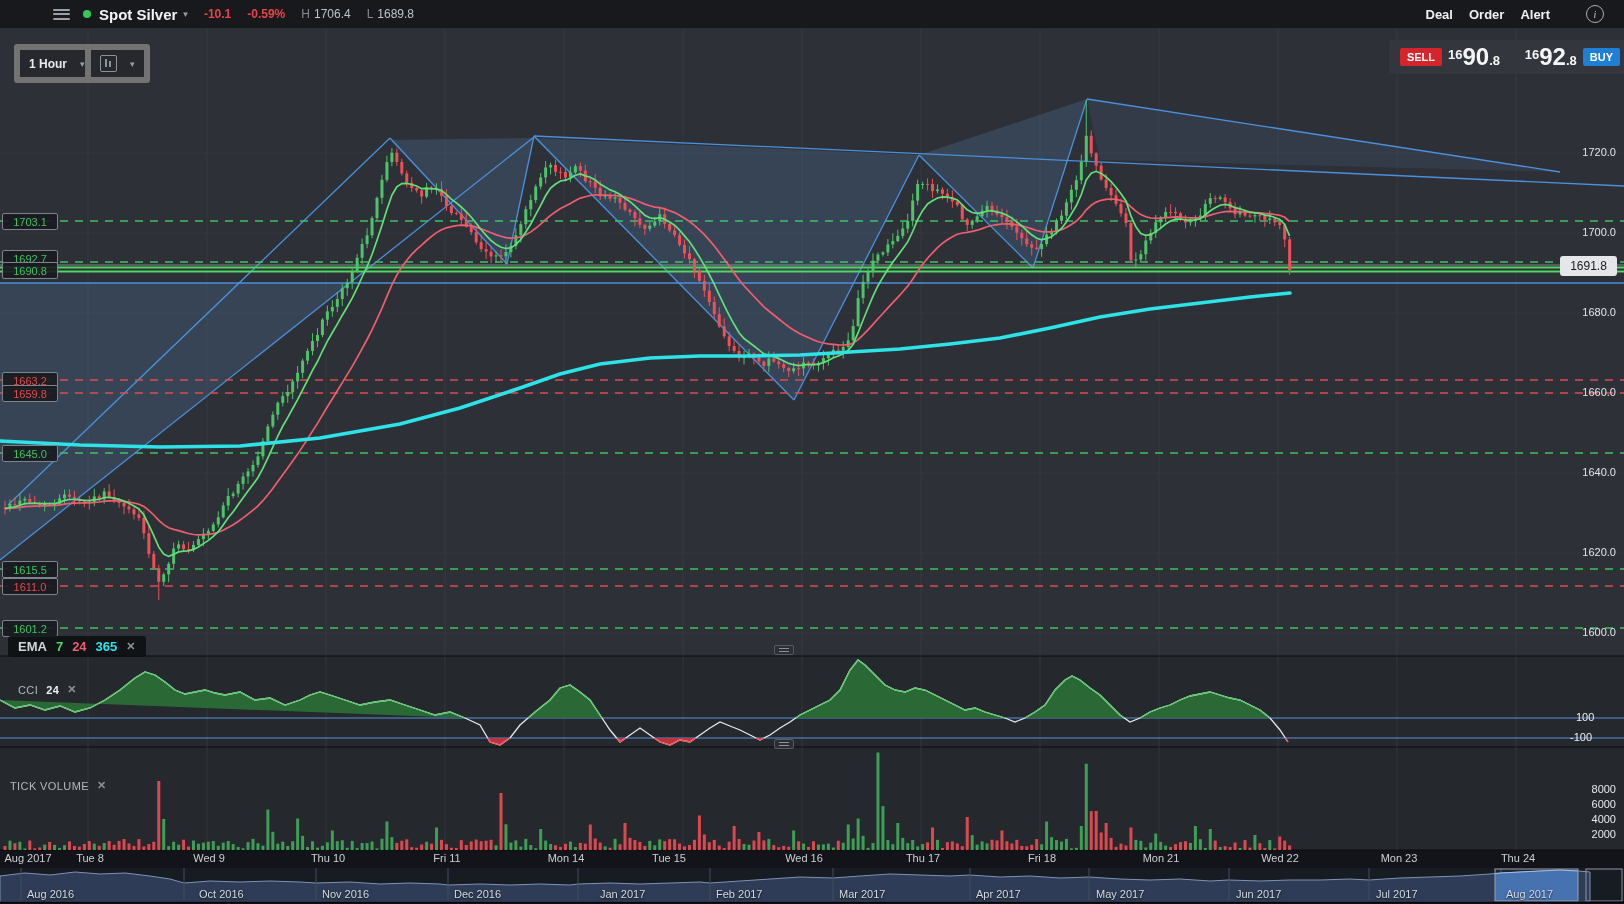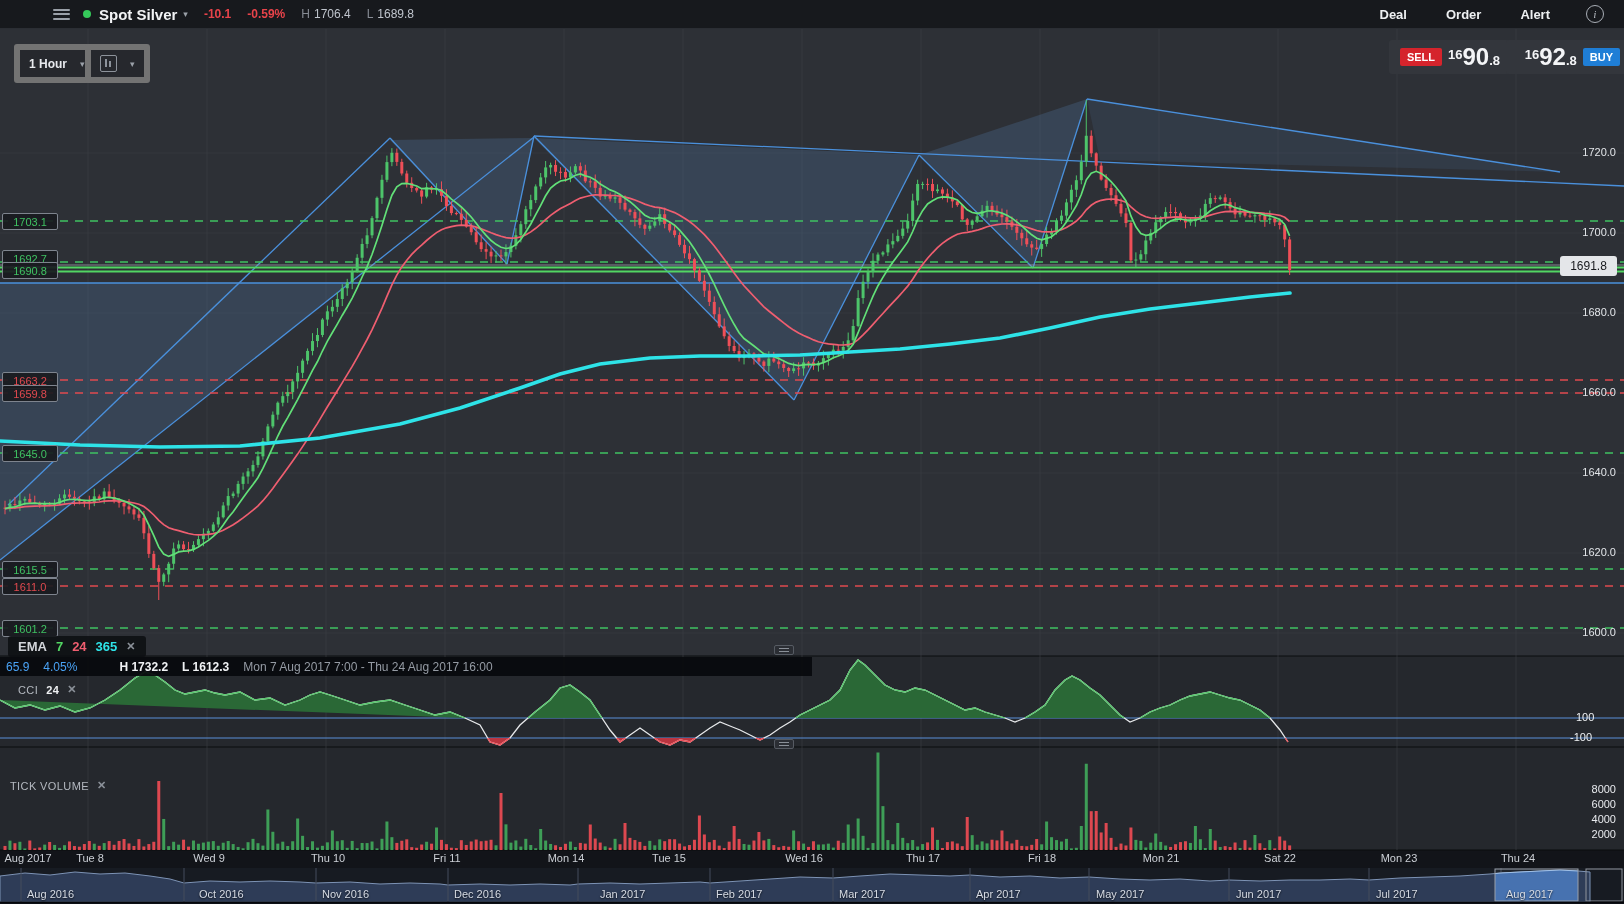--- a/index.html
+++ b/index.html
@@ -10,21 +10,21 @@
   #topbar{position:absolute;left:0;top:0;width:1624px;height:28px;background:#17191d;
           border-bottom:1px solid #2b2e34;display:flex;align-items:center;z-index:30;}
   .burger{width:17px;height:11px;margin-left:53px;display:flex;flex-direction:column;justify-content:space-between;cursor:pointer;}
   .burger i{display:block;height:2px;background:#9aa0a8;border-radius:1px;}
   .dot{width:8px;height:8px;border-radius:50%;background:#35c95a;margin-left:13px;}
   .title{font-size:15px;font-weight:bold;color:#f2f3f5;margin-left:8px;}
   .caret{font-size:9px;color:#9aa0a8;margin-left:6px;}
   .chg{font-size:12px;color:#e8434a;margin-left:16px;font-weight:bold;}
   .hl{font-size:12px;margin-left:16px;color:#878c95;}
   .hl b{color:#bfc4cc;font-weight:normal;margin-left:4px;}
-  .tb-actions{margin-left:auto;display:flex;align-items:center;gap:39px;margin-right:22px;}
+  .tb-actions{margin-left:auto;display:flex;align-items:center;gap:16px;margin-right:22px;}
   .tb-actions span{font-size:13px;font-weight:bold;color:#eef0f2;cursor:pointer;}
   .info{width:16px;height:16px;border:1px solid #a9aeb6;border-radius:50%;display:flex;align-items:center;
         justify-content:center;font-size:10px;color:#c3c8cf;margin-right:20px;margin-left:14px;cursor:pointer;font-style:italic;font-family:"Liberation Serif",serif;}
   
   .chip{position:absolute;top:44px;height:27px;background:#26282d;border:6px solid #737373;border-radius:3px;
         display:flex;align-items:center;padding:0 9px;gap:7px;cursor:pointer;z-index:25;}
   .chip .t{font-size:12px;font-weight:bold;color:#e8eaee;}
   .mini-ico{width:15px;height:15px;border:1px solid #8d939b;border-radius:2px;position:relative;}
   .mini-ico i{position:absolute;background:#8d939b;}
   
@@ -1015,27 +1015,20 @@
   </div>
 
   <div id="legend">
     <span style="color:#d2d5da;">EMA</span>
     <span style="color:#52d663;">7</span>
     <span style="color:#ef5e70;">24</span>
     <span style="color:#2ee3e8;">365</span>
     <span class="x">✕</span>
   </div>
 
-  <div id="status">
-    <span class="blue">65.9</span>
-    <span class="blue">4.05%</span>
-    <span class="wht" style="margin-left:28px;"><span>H</span> <span>1732.2</span></span>
-    <span class="wht"><span>L</span> <span>1612.3</span></span>
-    <span class="gry">Mon 7 Aug 2017 7:00 - Thu 24 Aug 2017 16:00</span>
-  </div>
 
   <div class="panel-hdr" style="left:18px;top:683px;">
     <span>CCI</span>
     <span style="color:#eef0f2;font-weight:bold;">24</span>
     <span class="x">✕</span>
   </div>
   <div class="panel-hdr" style="left:10px;top:779px;">
     <span>TICK VOLUME</span>
     <span class="x">✕</span>
   </div>
@@ -1078,21 +1071,21 @@
       <div class="xlbl" style="left:90px;">Tue 8</div>
       <div class="xlbl" style="left:209px;">Wed 9</div>
       <div class="xlbl" style="left:328px;">Thu 10</div>
       <div class="xlbl" style="left:447px;">Fri 11</div>
       <div class="xlbl" style="left:566px;">Mon 14</div>
       <div class="xlbl" style="left:669px;">Tue 15</div>
       <div class="xlbl" style="left:804px;">Wed 16</div>
       <div class="xlbl" style="left:923px;">Thu 17</div>
       <div class="xlbl" style="left:1042px;">Fri 18</div>
       <div class="xlbl" style="left:1161px;">Mon 21</div>
-      <div class="xlbl" style="left:1280px;">Sat 22</div>
+      <div class="xlbl" style="left:1280px;">Wed 22</div>
       <div class="xlbl" style="left:1399px;">Mon 23</div>
       <div class="xlbl" style="left:1518px;">Thu 24</div>
       <div class="navlbl" style="left:27px;">Aug 2016</div>
       <div class="navlbl" style="left:190px;padding-left:9px;">Oct 2016</div>
       <div class="navlbl" style="left:322px;">Nov 2016</div>
       <div class="navlbl" style="left:454px;">Dec 2016</div>
       <div class="navlbl" style="left:600px;">Jan 2017</div>
       <div class="navlbl" style="left:716px;">Feb 2017</div>
       <div class="navlbl" style="left:839px;">Mar 2017</div>
       <div class="navlbl" style="left:976px;">Apr 2017</div>

